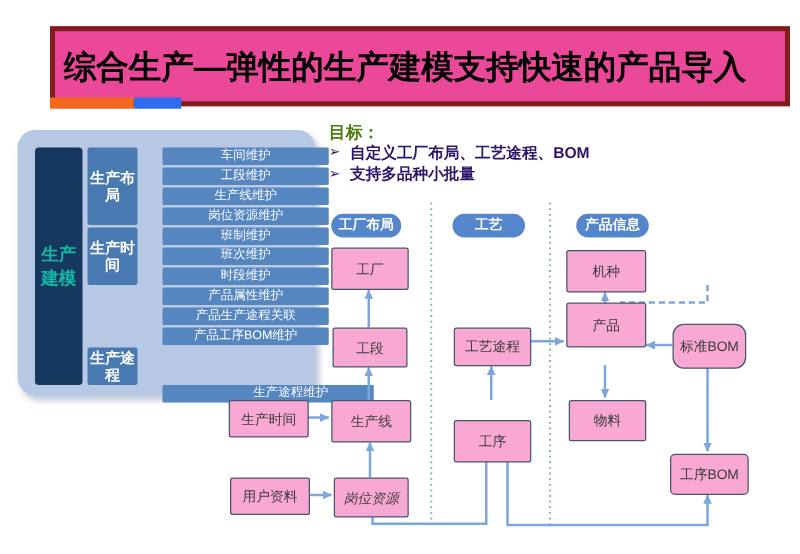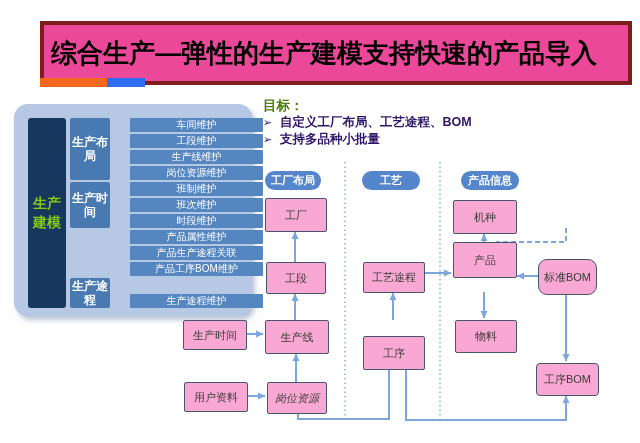--- a/index.html
+++ b/index.html
@@ -21,21 +21,21 @@
   .bar.orange{left:40px;width:67px;background:#f4681d;}
   .bar.blue{left:107px;width:38px;background:#2e6cf0;}
   
   .panel{
     position:absolute;left:14px;top:104px;width:238px;height:212px;
     background:#b6c8e4;border-radius:14px;
     box-shadow:3px 4px 5px rgba(120,140,175,.5);
   }
   .root-box{
     position:absolute;left:14px;top:14px;width:38px;height:190px;
-    background:#16375e;border-radius:3px;color:#84cc16;font-weight:bold;
+    background:#16375e;border-radius:3px;color:#14b8a6;font-weight:bold;
     font-size:14px;line-height:19px;display:flex;align-items:center;justify-content:center;
     text-align:center;
   }
   .group-box{
     position:absolute;left:56px;width:40px;background:#4879b1;color:#fff;
     font-weight:bold;font-size:12px;line-height:14px;border-radius:2px;
     display:flex;align-items:center;justify-content:center;text-align:center;
   }
   .item-row{
     position:absolute;left:99px;width:133px;height:14px;background:#5586c0;
@@ -81,26 +81,26 @@
 
     <div class="group-box" style="top:14px;height:62px;">生产布局</div>
     <div class="group-box" style="top:78px;height:46px;">生产时间</div>
     <div class="group-box" style="top:174px;height:30px;">生产途程</div>
 
     <div class="item-row" style="top:14px;">车间维护</div>
     <div class="item-row" style="top:30px;">工段维护</div>
     <div class="item-row" style="top:46px;">生产线维护</div>
     <div class="item-row" style="top:62px;">岗位资源维护</div>
     <div class="item-row" style="top:78px;">班制维护</div>
-    <div class="item-row" style="top:94px;">班次维护</div>
+    <div class="item-row" style="top:94px;font-family:Liberation Mono, monospace;">班次维护</div>
     <div class="item-row" style="top:110px;">时段维护</div>
     <div class="item-row" style="top:126px;">产品属性维护</div>
     <div class="item-row" style="top:142px;">产品生产途程关联</div>
     <div class="item-row" style="top:158px;">产品工序BOM维护</div>
-    <div class="item-row" style="top:190px;">生产途程维护</div>
+    <div class="item-row" style="top:204px;padding-left:36px;">生产途程维护</div>
   </div>
 
   <div class="goal-heading">目标：</div>
   <div class="goal-line" style="top:114px;">
     <span class="mk">➢</span>
     <span>自定义工厂布局、工艺途程、BOM</span>
   </div>
   <div class="goal-line" style="top:131px;">
     <span class="mk">➢</span>
     <span>支持多品种小批量</span>

